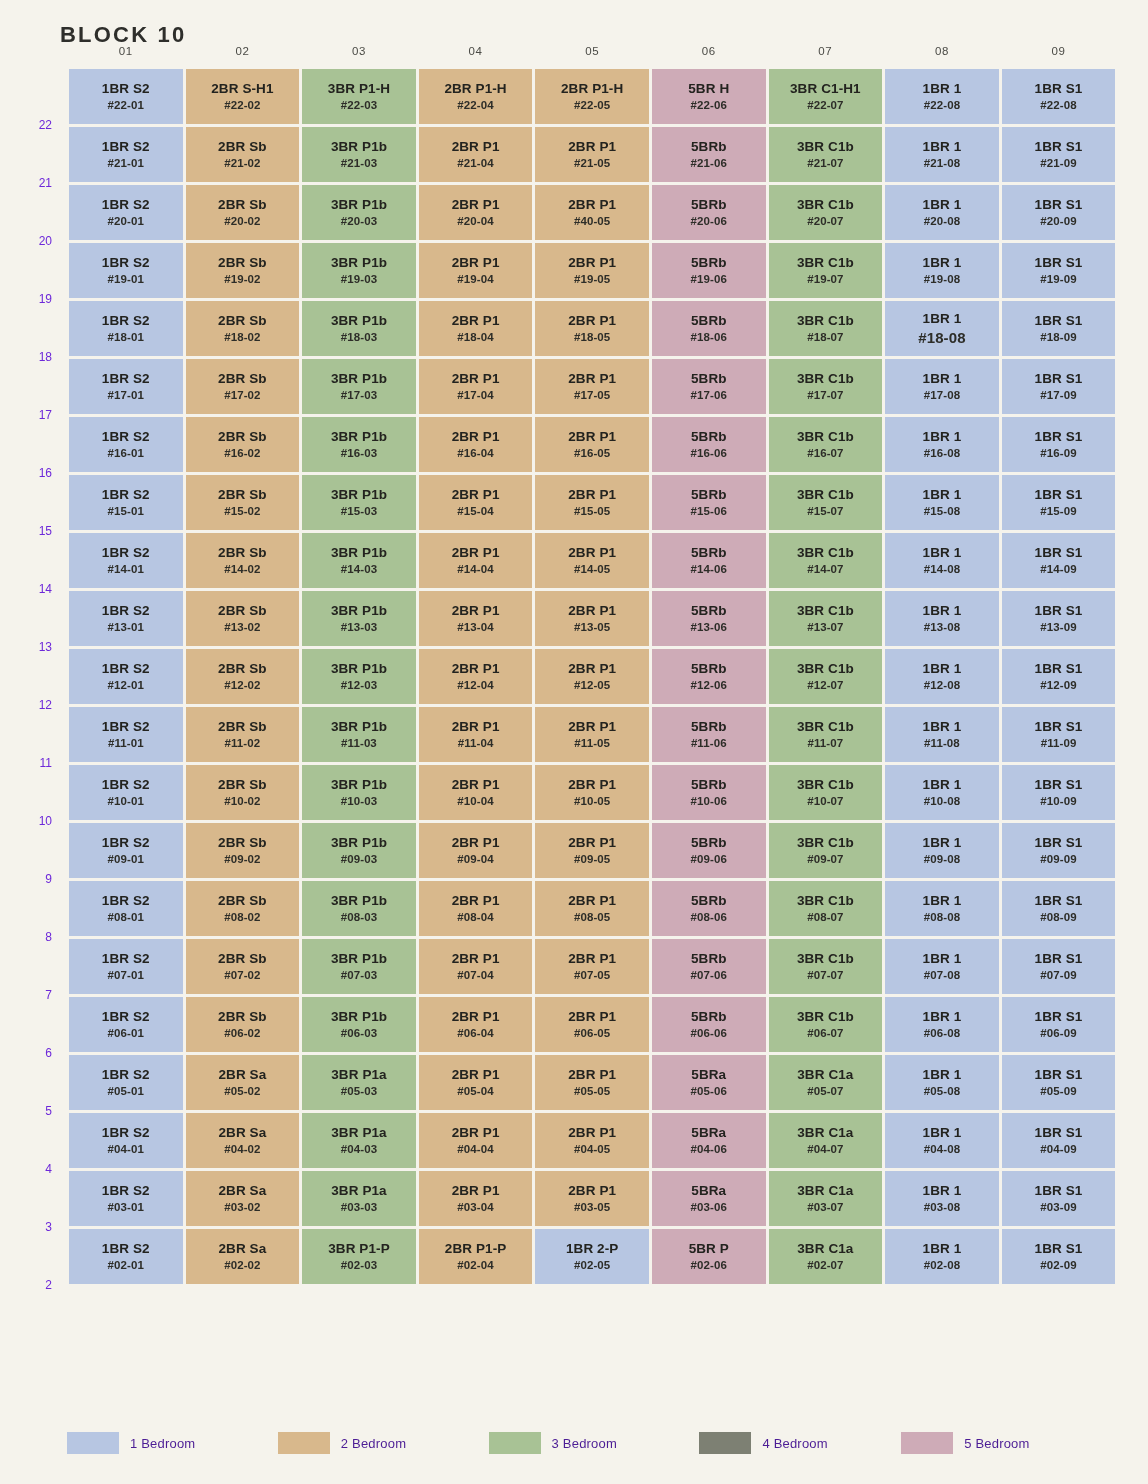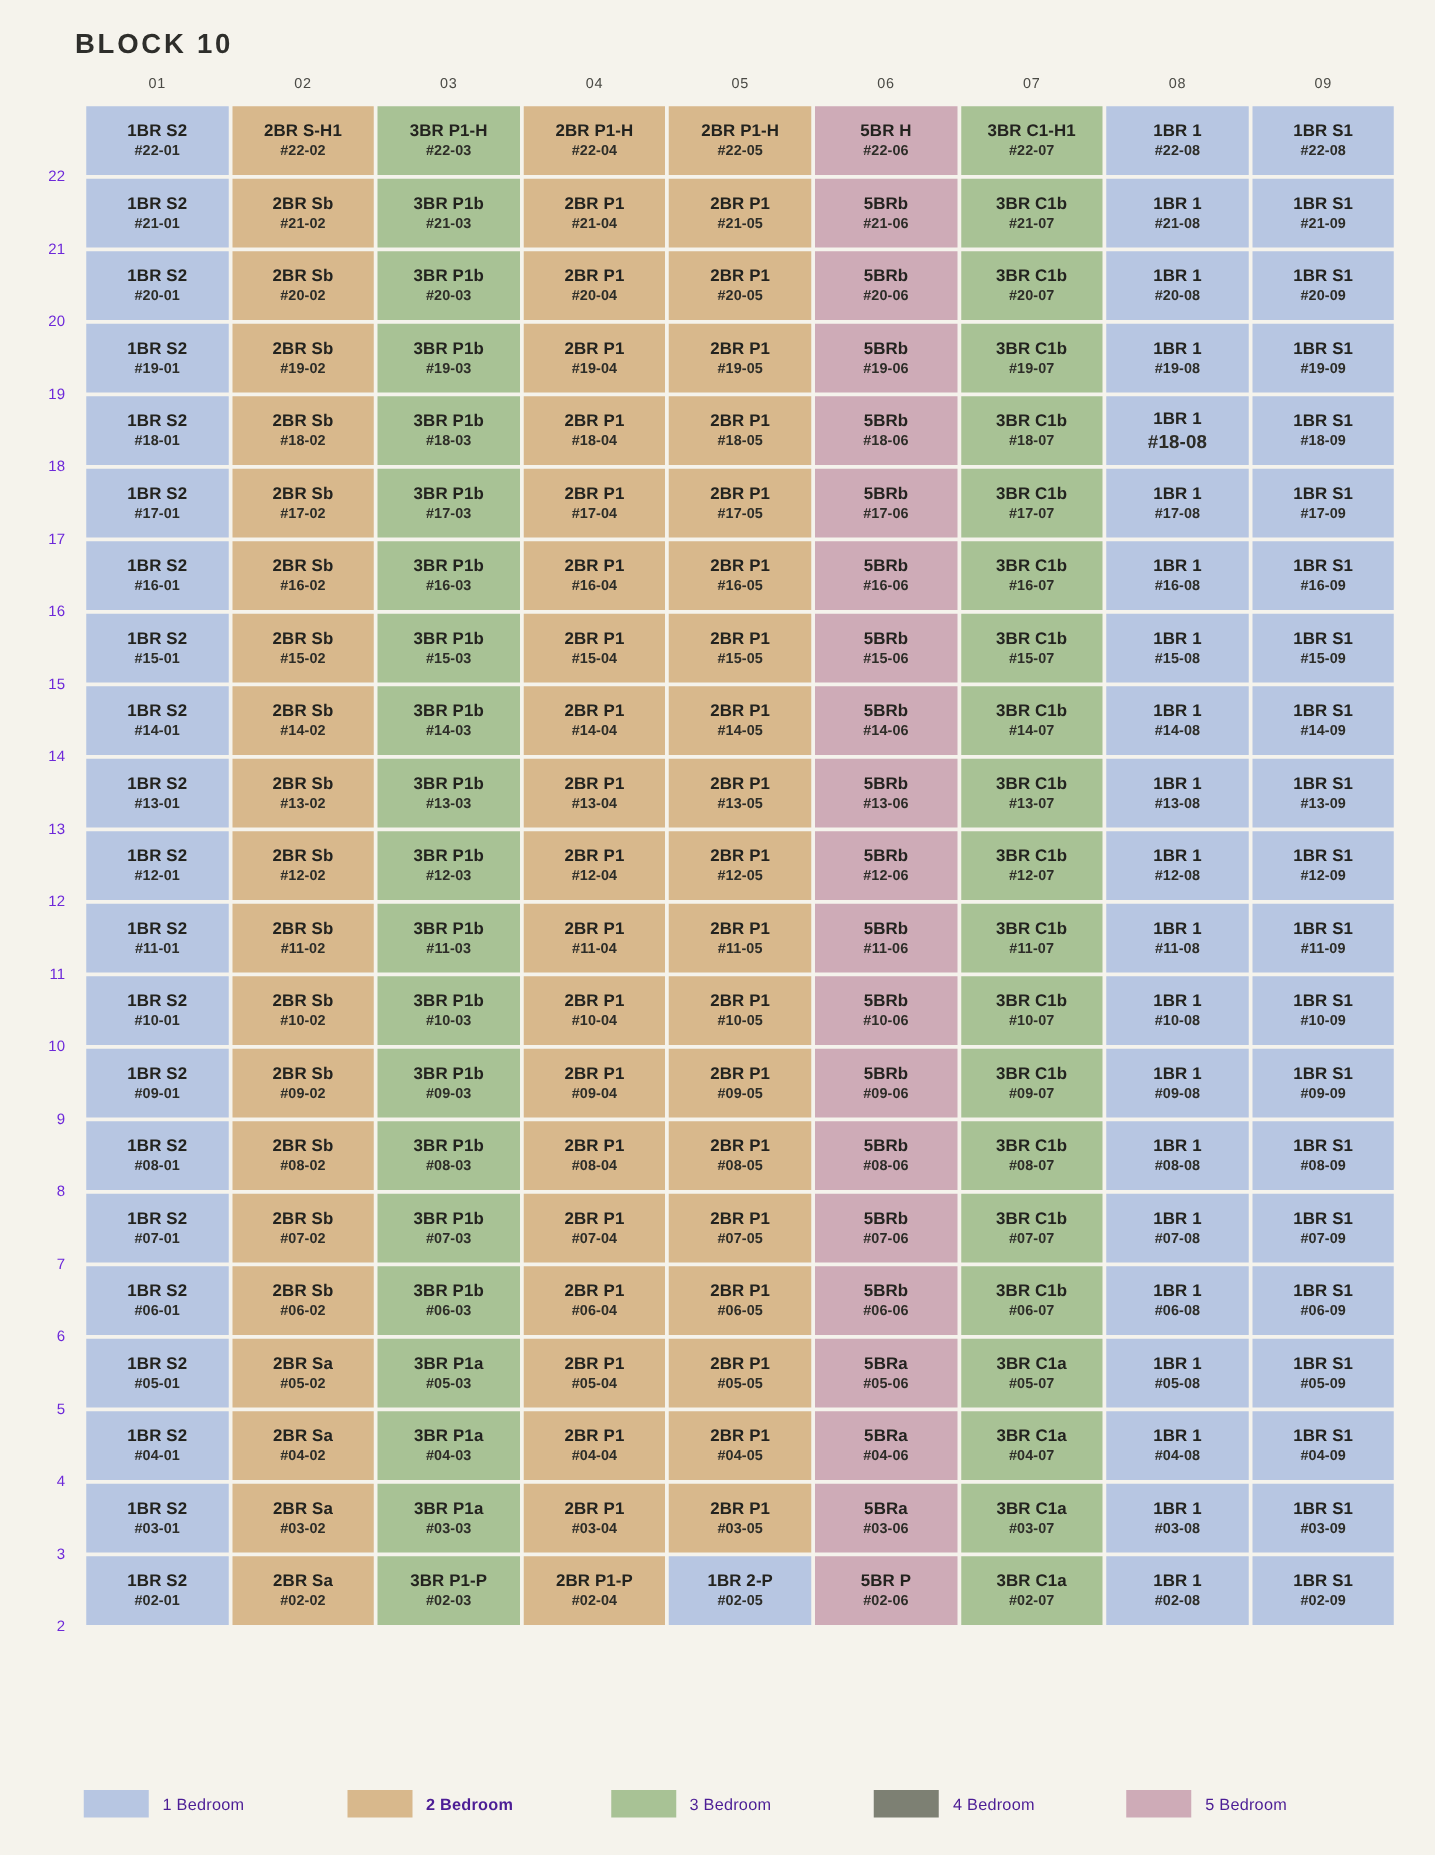--- a/index.html
+++ b/index.html
@@ -17,21 +17,21 @@
     left: 60px; top: 22px;
     font-size: 22px;
     font-weight: bold;
     letter-spacing: 2.2px;
     color: #2e2e2b;
   }
 
   
   #grid-wrap {
     position: absolute;
-    left: 0; top: 58px;
+    left: 0; top: 42px;
     width: 1148px;
   }
   table.unit-grid {
     border-collapse: separate;
     border-spacing: 3px 3px;
     margin-left: 63px;
     table-layout: fixed;
     width: 1023px;
   }
   table.unit-grid col.unit-col { width: 113.6px; }
@@ -101,21 +101,21 @@
     align-items: center;
     width: 1023px;
   }
   .legend-item {
     display: flex;
     align-items: center;
     width: 186px;
     margin-right: 0;
   }
   .legend-item:nth-child(1) { margin-left: 4px; }
-  .legend-item:nth-child(2) { margin-left: 26px; font-weight: bold; }
+  .legend-item:nth-child(2) { margin-left: 26px; }
   .legend-item:nth-child(3) { margin-left: 26px; }
   .legend-item:nth-child(4) { margin-left: 26px; }
   .legend-item:nth-child(5) { margin-left: 17px; }
   .swatch {
     width: 52px; height: 22px;
     margin-right: 11px;
     flex: 0 0 auto;
   }
   .legend-label {
     font-size: 13px;
@@ -257,21 +257,21 @@
             <td class="cell bed3">
               <span class="unit-type">3BR P1b</span>
               <span class="unit-no">#20-03</span>
             </td>
             <td class="cell bed2">
               <span class="unit-type">2BR P1</span>
               <span class="unit-no">#20-04</span>
             </td>
             <td class="cell bed2">
               <span class="unit-type">2BR P1</span>
-              <span class="unit-no">#20-05</span>
+              <span class="unit-no">#40-05</span>
             </td>
             <td class="cell bed5">
               <span class="unit-type">5BRb</span>
               <span class="unit-no">#20-06</span>
             </td>
             <td class="cell bed3">
               <span class="unit-type">3BR C1b</span>
               <span class="unit-no">#20-07</span>
             </td>
             <td class="cell bed1">

